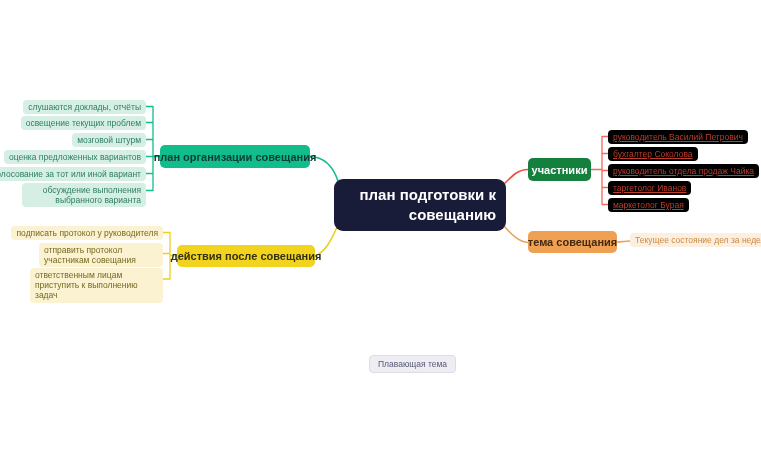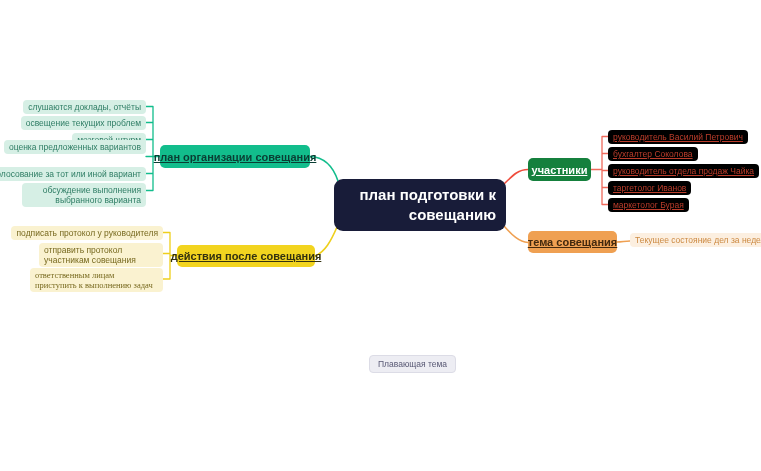--- a/index.html
+++ b/index.html
@@ -13,47 +13,46 @@
 
   .central{
     left:334px;top:179px;width:172px;height:52px;background:#181c39;border-radius:9px;
     color:#ffffff;font-size:15px;font-weight:600;text-align:right;line-height:1.35;
     padding:4px 10px;
   }
 
   .main-topic{
     font-size:11px;font-weight:700;border-radius:5px;text-align:center;white-space:nowrap;
     padding:0 8px;
-    text-decoration:underline;
   }
   .mt-organization{left:160px;top:145px;width:150px;height:23px;background:#12bd8c;color:#0a3d33;}
   .mt-actions{left:177px;top:245px;width:138px;height:22px;background:#f2d41f;color:#33310f;}
   .mt-participants{left:528px;top:158px;width:63px;height:23px;background:#15803d;color:#ffffff;}
   .mt-topic{left:528px;top:231px;width:89px;height:22px;background:#efa052;color:#43290e;}
 
   .sub{
     position:absolute;box-sizing:border-box;font-size:8.5px;line-height:1.2;
     border-radius:4px;padding:2px 5px;
   }
   .sub.nowrap{white-space:nowrap;}
   .sub-green{background:#d6efe5;color:#2e7d64;text-align:right;}
   .sub-yellow{background:#faf2d0;color:#77691f;text-align:left;}
   .sub-red{background:#000000;color:#bc3d2b;text-decoration:underline;}
   .sub-orange{background:#fcefe0;color:#cc8a42;}
 
   .g1{right:615px;top:100px;}
   .g2{right:615px;top:116px;}
   .g3{right:615px;top:133px;text-align:right;}
-  .g4{right:615px;top:140px;}
+  .g4{right:615px;top:150px;}
   .g5{right:615px;top:167px;}
   .g6{right:615px;top:183px;width:124px;}
 
   .a1{right:598px;top:226px;}
   .a2{right:598px;top:243px;width:124px;}
-  .a3{right:598px;top:268px;width:133px;font-family:Liberation Serif, serif;}
+  .a3{right:598px;top:268px;width:133px;}
 
   .p1{left:608px;top:130px;}
   .p2{left:608px;top:147px;}
   .p3{left:608px;top:164px;}
   .p4{left:608px;top:181px;}
   .p5{left:608px;top:198px;}
 
   .t1{left:630px;top:233px;}
 
   .floating{

